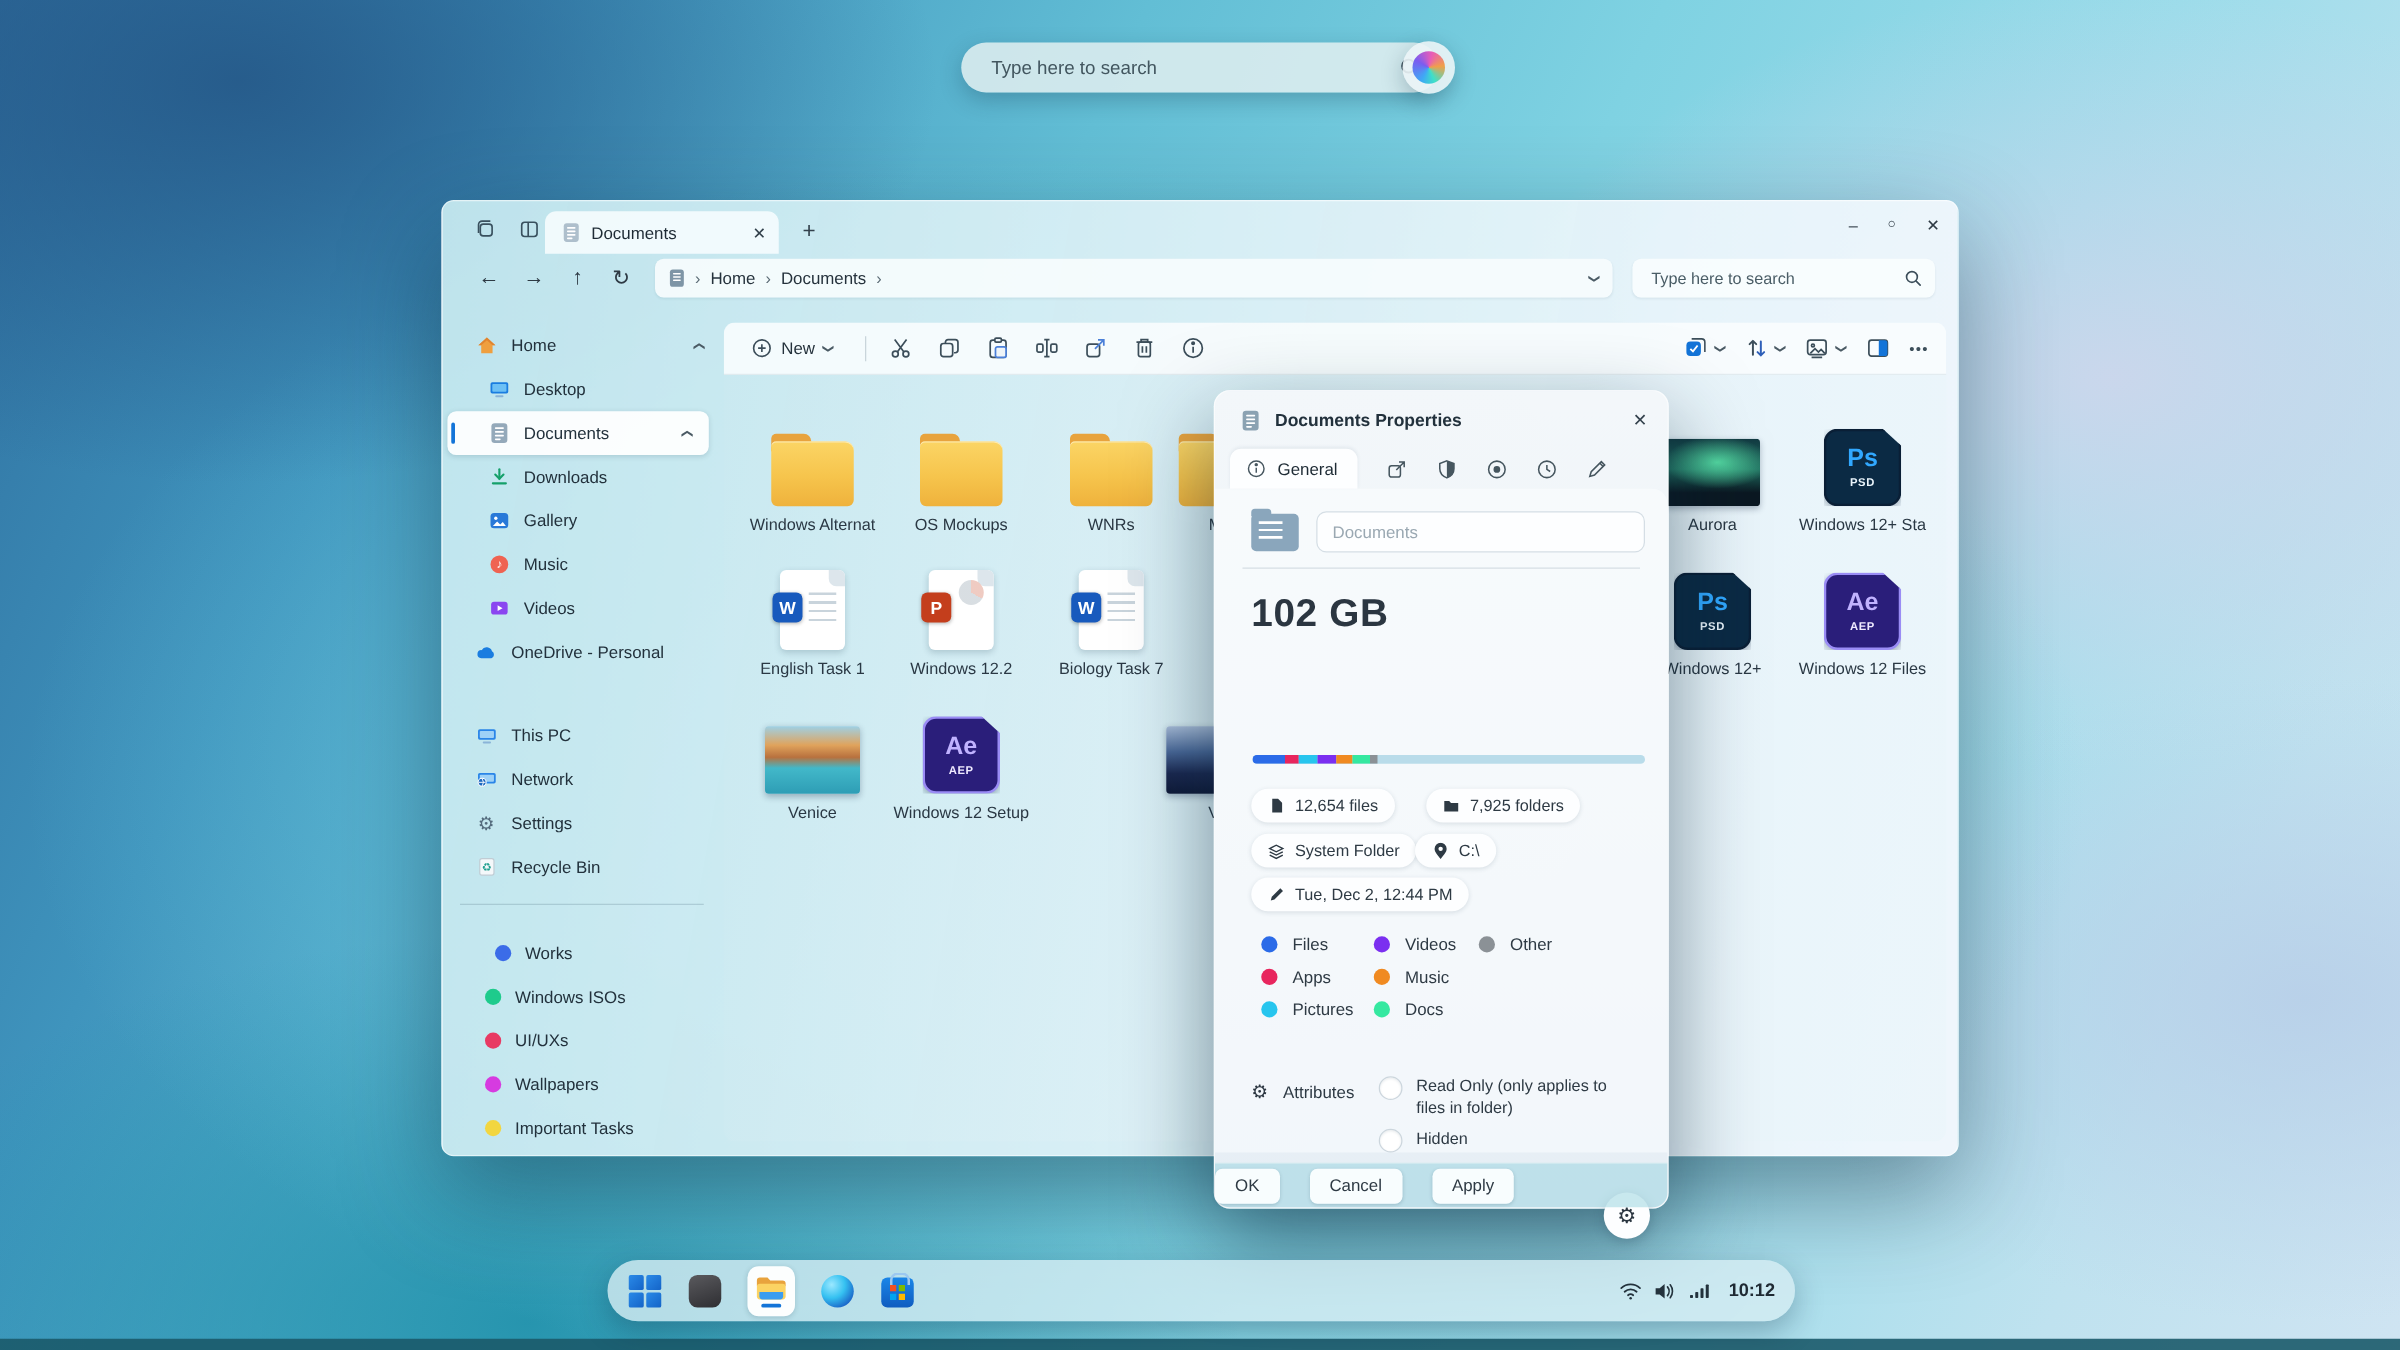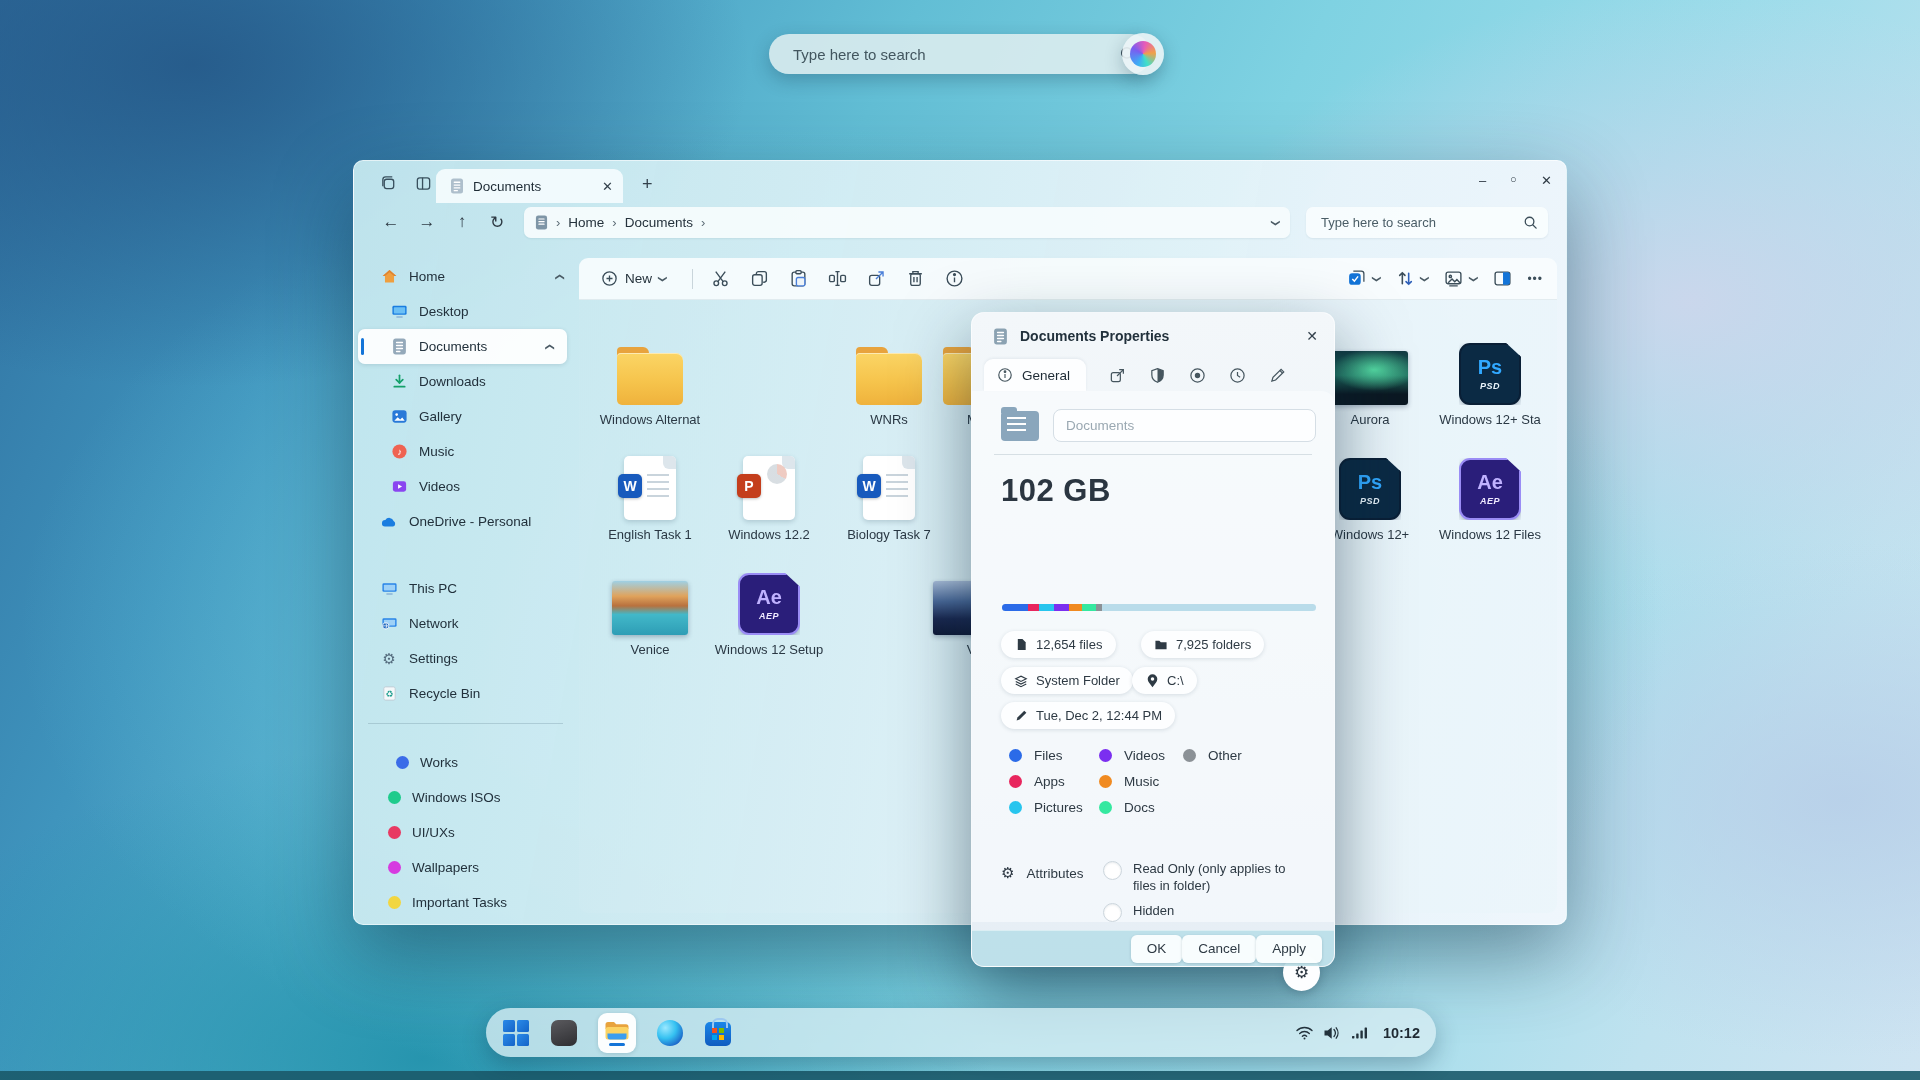--- a/index.html
+++ b/index.html
@@ -86,21 +86,21 @@
     background:repeating-linear-gradient(180deg,#c9d4dc 0 2px,transparent 2px 7px);}
   .badge{position:absolute;left:-6px;top:18px;width:24px;height:24px;border-radius:5px;color:#fff;
     font-size:14px;font-weight:bold;display:flex;align-items:center;justify-content:center;box-shadow:0 1px 3px rgba(0,0,0,.25);}
   .badge.w{background:#185abd;}
   .badge.p{background:#c43e1c;}
   .pie{position:absolute;right:8px;top:8px;width:20px;height:20px;border-radius:50%;
     background:conic-gradient(#e8b5a8 0 120deg,#c8d0d6 120deg 360deg);opacity:.7;}
   .adobe{position:relative;width:58px;height:58px;border-radius:11px;display:flex;flex-direction:column;align-items:center;justify-content:center;
     clip-path:polygon(0 0,76% 0,100% 22%,100% 100%,0 100%);box-shadow:0 2px 5px rgba(20,40,70,.3);}
   .adobe .big{font-size:20px;font-weight:bold;line-height:1;}
-  .adobe .small{font-size:9px;font-weight:bold;margin-top:4px;letter-spacing:.5px;font-style:italic;}
+  .adobe .small{font-size:9px;font-weight:bold;margin-top:4px;letter-spacing:.5px;}
   .adobe.psd{background:#0b2a44;border:2px solid #0a1f36;}
   .adobe.psd .big{color:#31a8ff;text-align:right;}
   .adobe.psd .small{color:#eaf4fb;}
   .adobe.aep{background:#2a1e7a;border:2px solid #9a8cf5;}
   .adobe.aep .big{color:#c0b2ff;}
   .adobe.aep .small{color:#efeaff;}
   .thumb{width:76px;height:54px;border-radius:3px;box-shadow:0 2px 5px rgba(20,40,70,.3);}
   .th-venice{background:linear-gradient(180deg,#9fd0e4 0%,#e0a35c 28%,#b8713e 46%,#42b8c9 62%,#2e9db5 100%);}
   .th-fuji{background:linear-gradient(180deg,#a8bcd8 0%,#4a6898 38%,#1b2850 70%,#101a38 100%);}
   .th-aurora{background:radial-gradient(60px 30px at 55% 35%,rgba(90,230,170,.9),rgba(90,230,170,0) 70%),linear-gradient(180deg,#123a42 0%,#1f6b5e 45%,#0b1822 80%);}
@@ -132,21 +132,21 @@
   .cico{width:14px;height:14px;color:#2e3a44;}
   .lg{position:absolute;display:flex;align-items:center;gap:12px;font-size:13.5px;color:#2e3a44;}
   .attr{position:absolute;left:29px;top:473px;display:flex;align-items:center;gap:12px;font-size:13.5px;color:#2e3a44;}
   .cbx{width:17px;height:17px;border-radius:50%;background:#fff;border:1px solid #ccd6dd;box-shadow:inset 0 1px 2px rgba(30,60,80,.1);}
   .attropt{position:absolute;display:flex;gap:11px;font-size:13px;color:#2e3a44;align-items:flex-start;}
   .attropt .txt{width:170px;line-height:1.3;}
   .gearfab{position:absolute;left:311px;top:563px;width:37px;height:37px;border-radius:50%;background:#fdfeff;
     box-shadow:0 3px 9px rgba(30,60,80,.25);display:flex;align-items:center;justify-content:center;font-size:17px;color:#2b3641;}
   .dfoot{position:absolute;left:0;right:0;bottom:0;height:36px;border-radius:0 0 12px 12px;
     background:rgba(156,214,224,.55);border-top:1px solid rgba(255,255,255,.45);
-    display:flex;align-items:center;justify-content:flex-end;padding-right:12px;box-sizing:border-box;}
+    display:flex;align-items:center;gap:24px;padding-right:12px;box-sizing:border-box;}
   .dbtn{height:28px;border-radius:6px;background:rgba(253,255,255,.92);box-shadow:0 1px 3px rgba(30,60,80,.2);
     display:flex;align-items:center;justify-content:center;font-size:13.5px;color:#2e3a44;padding:0 16px;}
   
   .tbarwrap{position:absolute;left:486px;top:1008px;width:950px;height:49px;border-radius:25px;z-index:30;
     background:rgba(214,236,242,.8);box-shadow:0 8px 24px rgba(8,38,58,.3);display:flex;align-items:center;padding:0 16px;box-sizing:border-box;gap:20px;}
   .tbico{width:28px;height:28px;display:flex;align-items:center;justify-content:center;}
   .startgrid{display:grid;grid-template-columns:12px 12px;grid-template-rows:12px 12px;gap:2px;}
   .startgrid span{background:linear-gradient(135deg,#2a8ae8,#1464c8);border-radius:1.5px;}
   .darkapp{width:26px;height:26px;border-radius:7px;background:linear-gradient(160deg,#5a5a5e,#2e2e32);}
   .expwrap{width:38px;height:40px;border-radius:9px;background:rgba(255,255,255,.95);display:flex;flex-direction:column;align-items:center;justify-content:center;gap:2px;box-shadow:0 1px 4px rgba(30,60,80,.18);}
@@ -482,20 +482,26 @@
           <span class="more">•••</span>
         </div>
       </div>
 
       <div class="fitem" style="left:16px;top:81px">
         <div class="fthumb">
             <div class="folder"></div>
           </div>
         <div class="flabel">Windows Alternat</div>
       </div>
+      <div class="fitem" style="left:135px;top:81px">
+        <div class="fthumb">
+            <div class="folder"></div>
+          </div>
+        <div class="flabel">OS Mockups</div>
+      </div>
       <div class="fitem" style="left:255px;top:81px">
         <div class="fthumb">
             <div class="folder"></div>
           </div>
         <div class="flabel">WNRs</div>
       </div>
       <div class="fitem" style="left:342px;top:81px">
         <div class="fthumb">
             <div class="folder"></div>
           </div>

